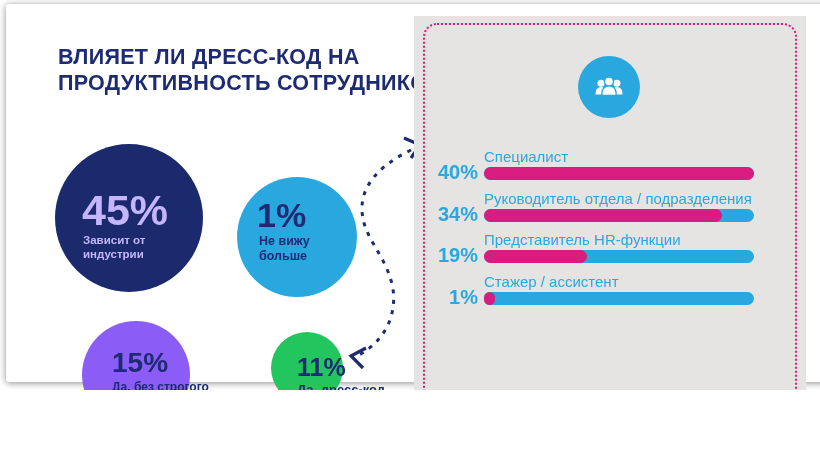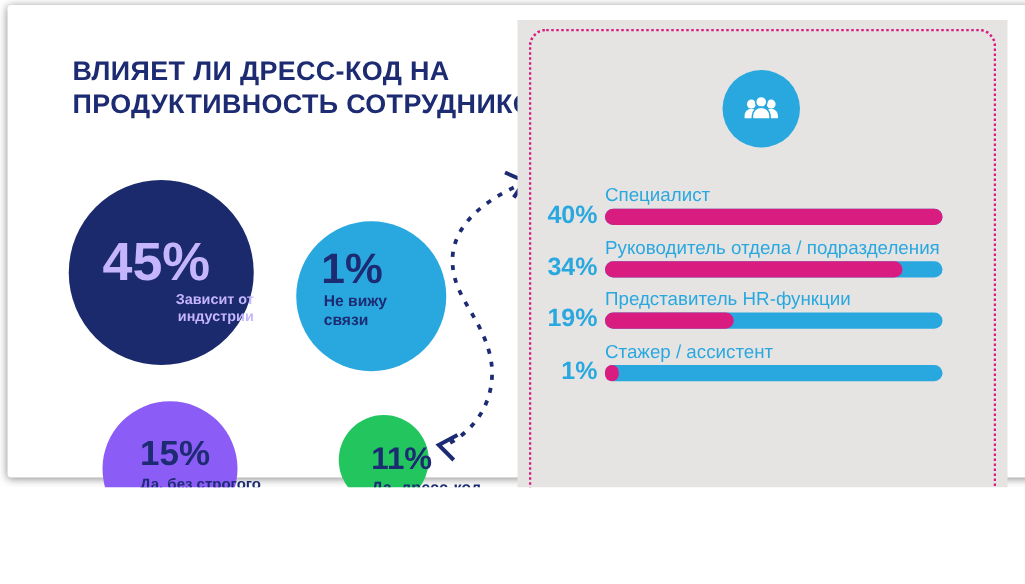--- a/index.html
+++ b/index.html
@@ -17,21 +17,21 @@
   .title{
     position:absolute;left:58px;top:44px;color:#1c2b72;font-weight:bold;
     font-size:21.5px;line-height:26px;letter-spacing:0.3px;
   }
   
   .bubble{position:absolute;border-radius:50%;}
   .bubble .val{font-weight:bold;display:block;}
   .bubble .lbl{display:block;white-space:pre-line;font-weight:bold;}
   .b45{left:55px;top:144px;width:148px;height:148px;background:#1b296d;color:#c4b5fd;}
   .b45 .val{margin:44px 0 0 27px;font-size:43px;line-height:44px;}
-  .b45 .lbl{margin:2px 0 0 28px;font-size:11.5px;line-height:13.5px;text-align:right;}
+  .b45 .lbl{margin:2px 0 0 28px;font-size:11.5px;line-height:13.5px;}
   .b30{left:237px;top:177px;width:120px;height:120px;background:#29a8e0;color:#1c2b72;}
   .b30 .val{margin:21px 0 0 20px;font-size:34px;line-height:34px;}
   .b30 .lbl{margin:2px 0 0 22px;font-size:12.5px;line-height:14.5px;}
   .b15{left:82px;top:321px;width:108px;height:108px;background:#8b5cf6;color:#1c2b72;overflow:visible;}
   .b15 .val{margin:27px 0 0 30px;font-size:28px;line-height:29px;}
   .b15 .lbl{margin:3px 0 3px 30px;font-size:12px;line-height:14.5px;width:140px;}
   .b11{left:271px;top:332px;width:72px;height:72px;background:#22c55e;color:#1c2b72;overflow:visible;}
   .b11 .val{margin:22px 0 0 26px;font-size:25px;line-height:26px;}
   .b11 .lbl{margin:3px 0 0 26px;font-size:13px;line-height:14.5px;width:120px;}
   
@@ -80,21 +80,21 @@
     </div>
 
     <div class="bubble b45">
       <span class="val">45%</span>
       <span class="lbl">Зависит от
 индустрии</span>
     </div>
     <div class="bubble b30">
       <span class="val">1%</span>
       <span class="lbl">Не вижу
-связи</span>
+больше</span>
     </div>
     <div class="bubble b15">
       <span class="val">15%</span>
       <span class="lbl">Да, без строгого
 дресс-кода больше
 свободы и креатива</span>
     </div>
     <div class="bubble b11">
       <span class="val">11%</span>
       <span class="lbl">Да, дресс-код

